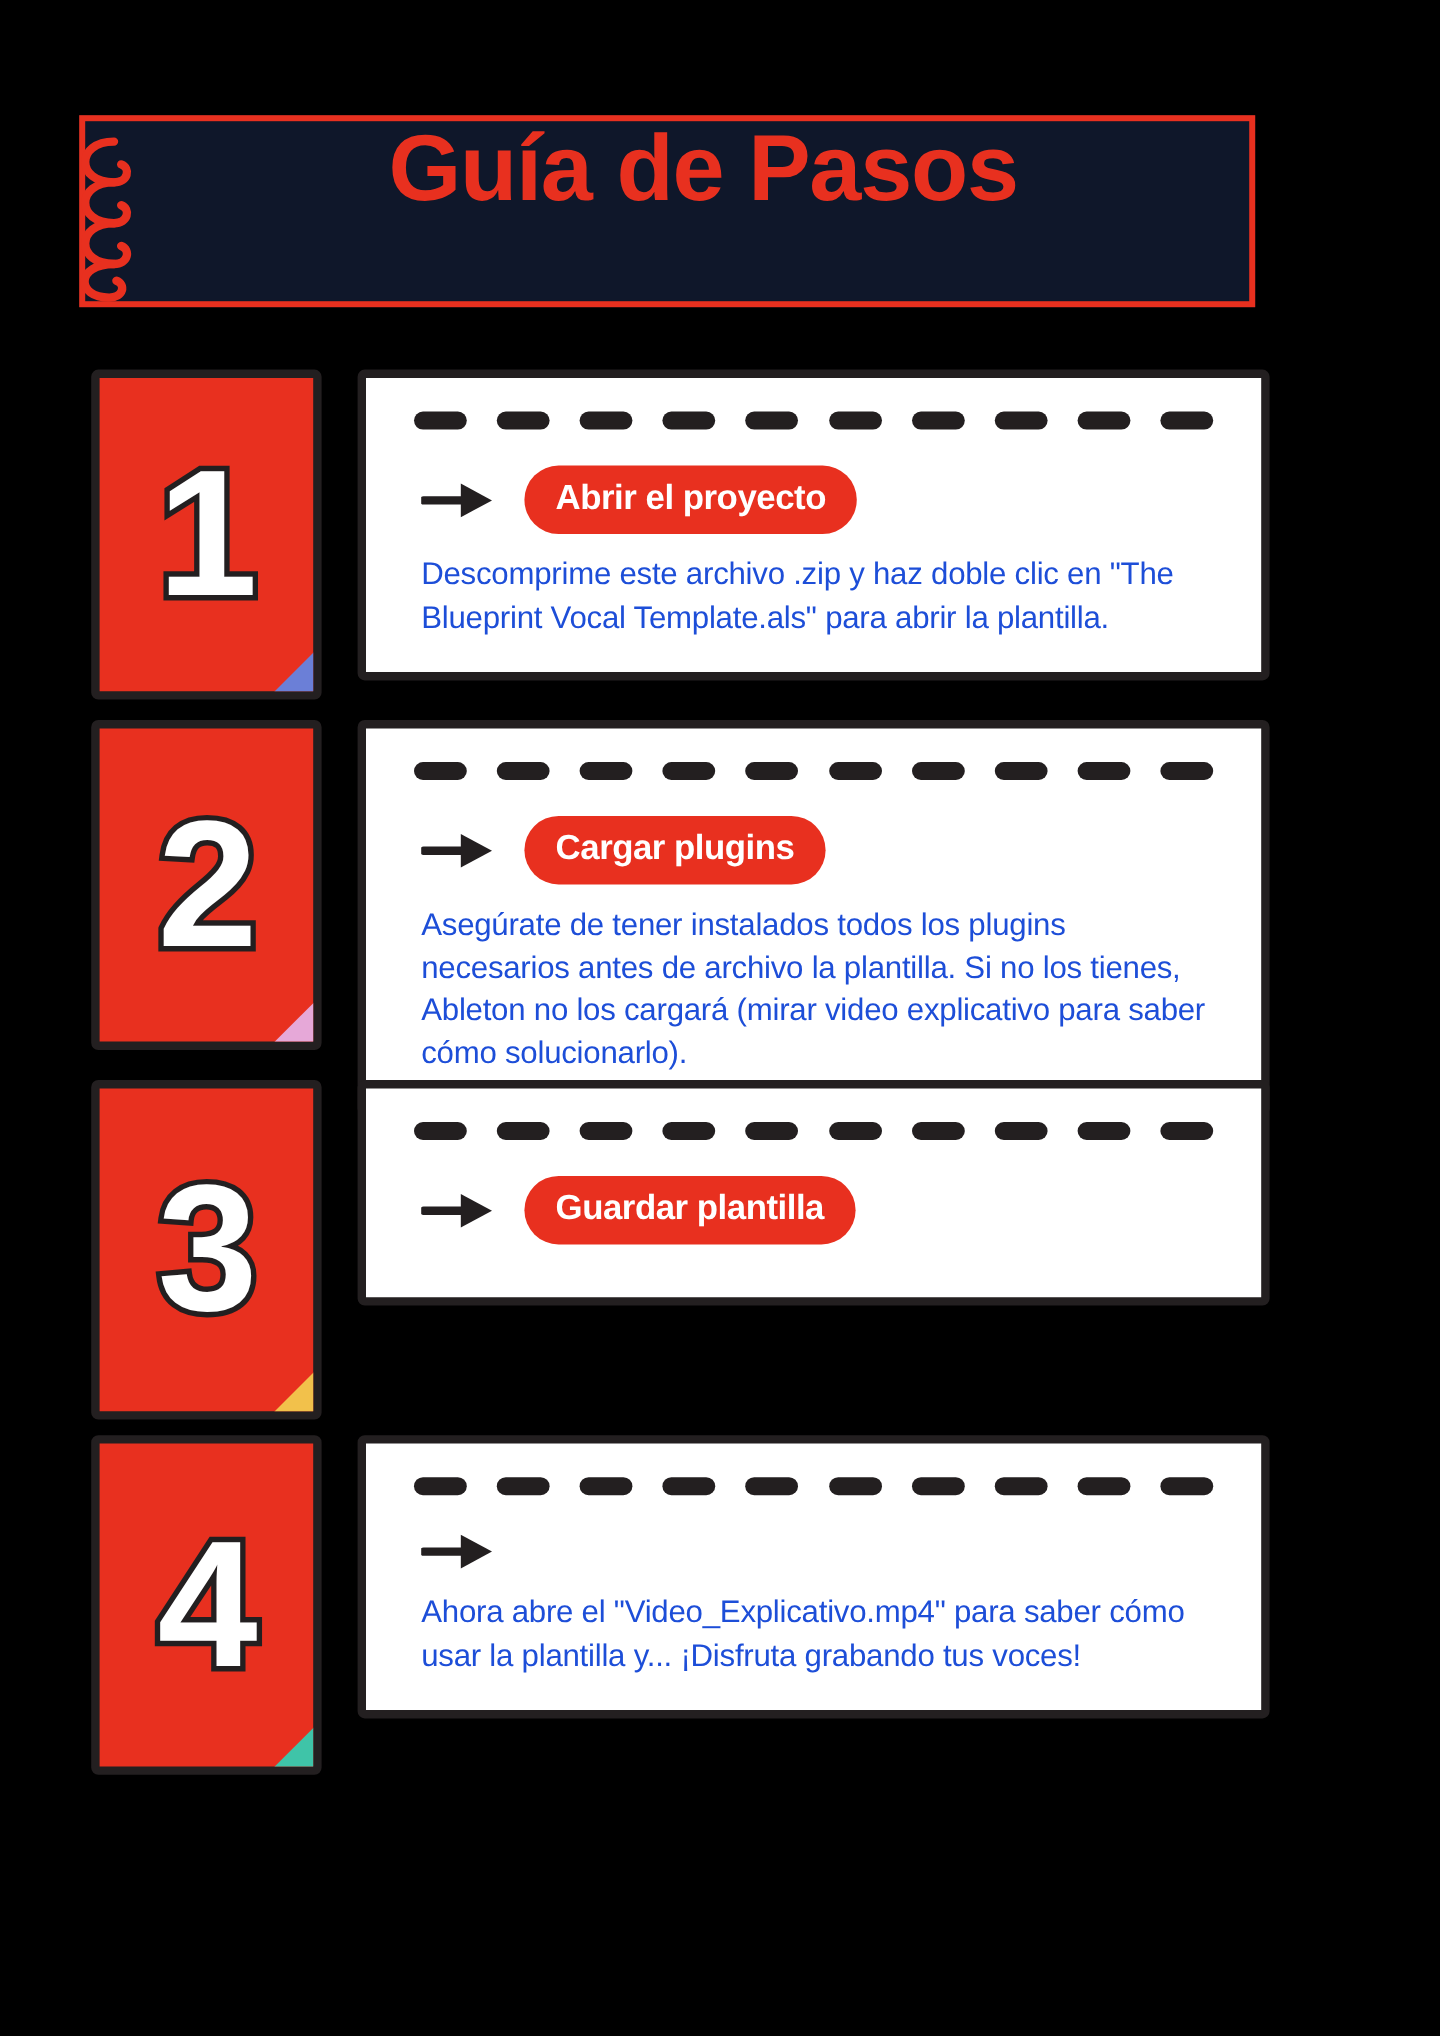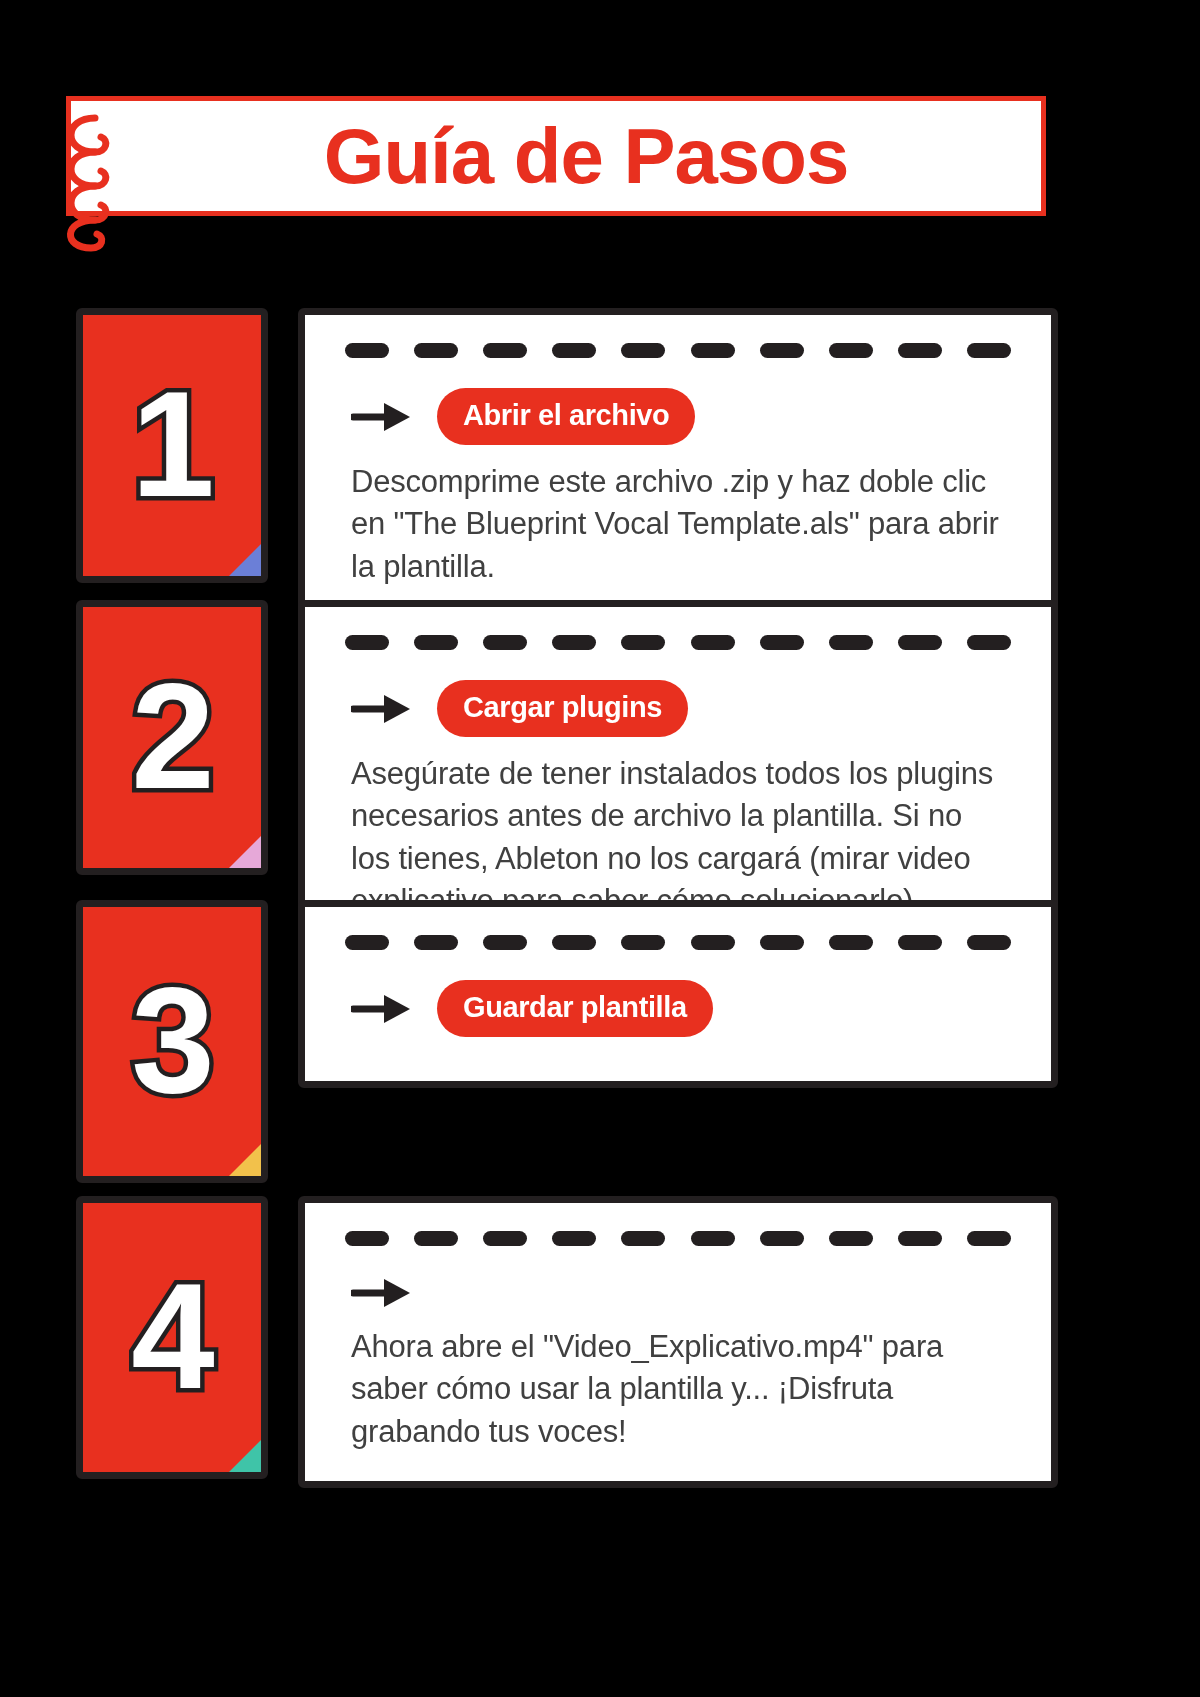--- a/index.html
+++ b/index.html
@@ -18,25 +18,25 @@
     height: 1697px;
     background: #000000;
   }
 
   
   .header-banner {
     position: absolute;
     left: 66px;
     top: 96px;
     width: 980px;
-    height: 120px;
-    background: #ffffff;
+    height: 160px;
+    background: #0f172a;
     border: 5px solid #E8301F;
     display: flex;
-    align-items: center;
+    align-items: flex-start;
     justify-content: center;
   }
 
   .spiral-rail {
     position: absolute;
     left: 55px;
     top: 96px;
     width: 70px;
     height: 160px;
     pointer-events: none;
@@ -147,23 +147,23 @@
     font-size: 29px;
     font-weight: bold;
     color: #ffffff;
     letter-spacing: -0.4px;
     line-height: 1;
     white-space: nowrap;
   }
 
   .body-text {
     font-family: "Liberation Sans", sans-serif;
-    font-size: 31px;
+    font-size: 26px;
     line-height: 1.37;
-    color: #404040;
+    color: #1d4ed8;
     letter-spacing: -0.2px;
     margin-left: 12px;
     padding-right: 8px;
   }
 </style>
 </head>
 <body>
 
 <div class="poster">
 
@@ -197,21 +197,21 @@
             <span class="perf-dash"></span>
             <span class="perf-dash"></span>
             <span class="perf-dash"></span>
             <span class="perf-dash"></span>
           </div>
           <div class="badge-line">
             <svg class="arrow-icon" width="62" height="34" viewBox="0 0 62 34" xmlns="http://www.w3.org/2000/svg">
               <path d="M2 17 H36" stroke="#231F20" stroke-width="7" stroke-linecap="round" fill="none"></path>
               <path d="M33 3 L59 17 L33 31 Z" fill="#231F20"></path>
             </svg>
-            <span class="pill-badge">Abrir el archivo</span>
+            <span class="pill-badge">Abrir el proyecto</span>
           </div>
           <p class="body-text">Descomprime este archivo .zip y haz doble clic en "The Blueprint Vocal Template.als" para abrir la plantilla.</p>
         </div>
       </div>
       <div class="step-row" style="top: 600px;">
         <div class="num-card" style="height: 275px; margin-left: 76px;">
           <span class="num-glyph">2</span>
           <span class="corner-fold" style="border-bottom-color: rgb(230, 168, 216);"></span>
         </div>
         <div class="content-card">

